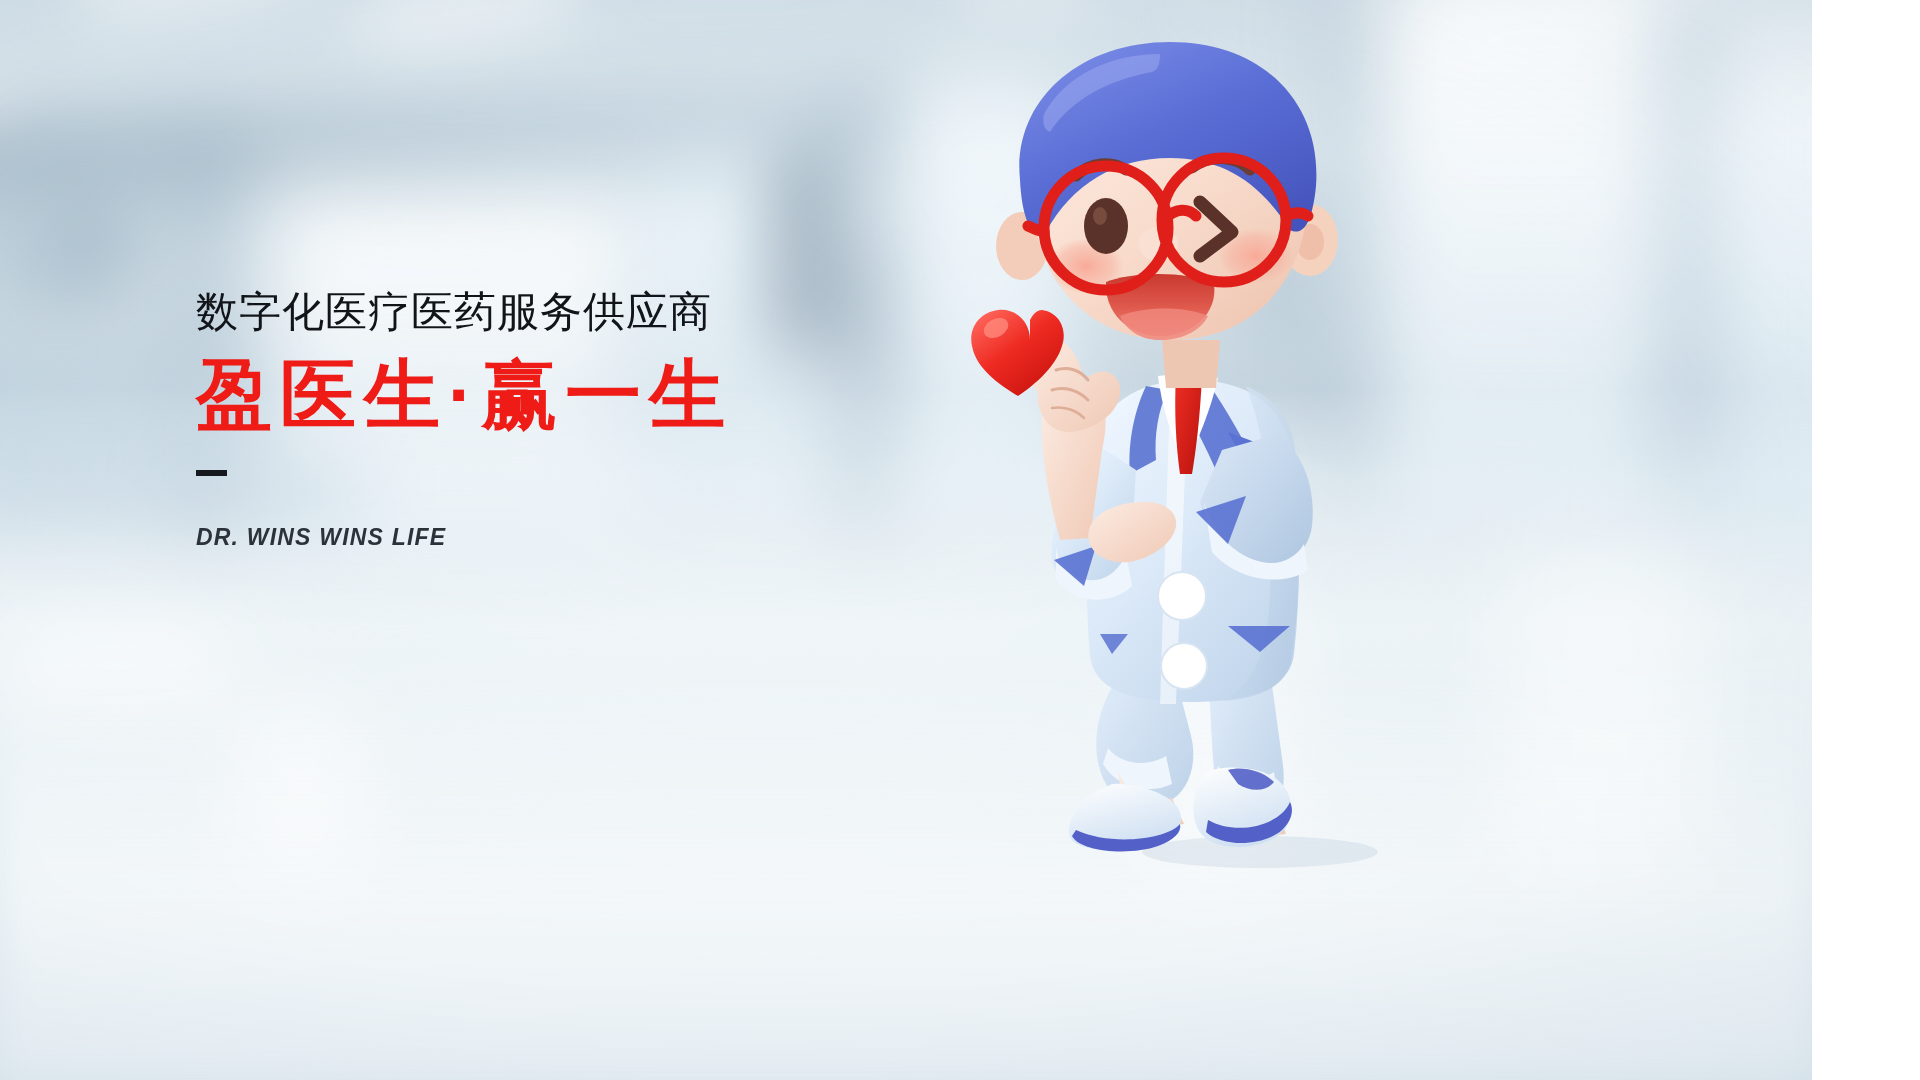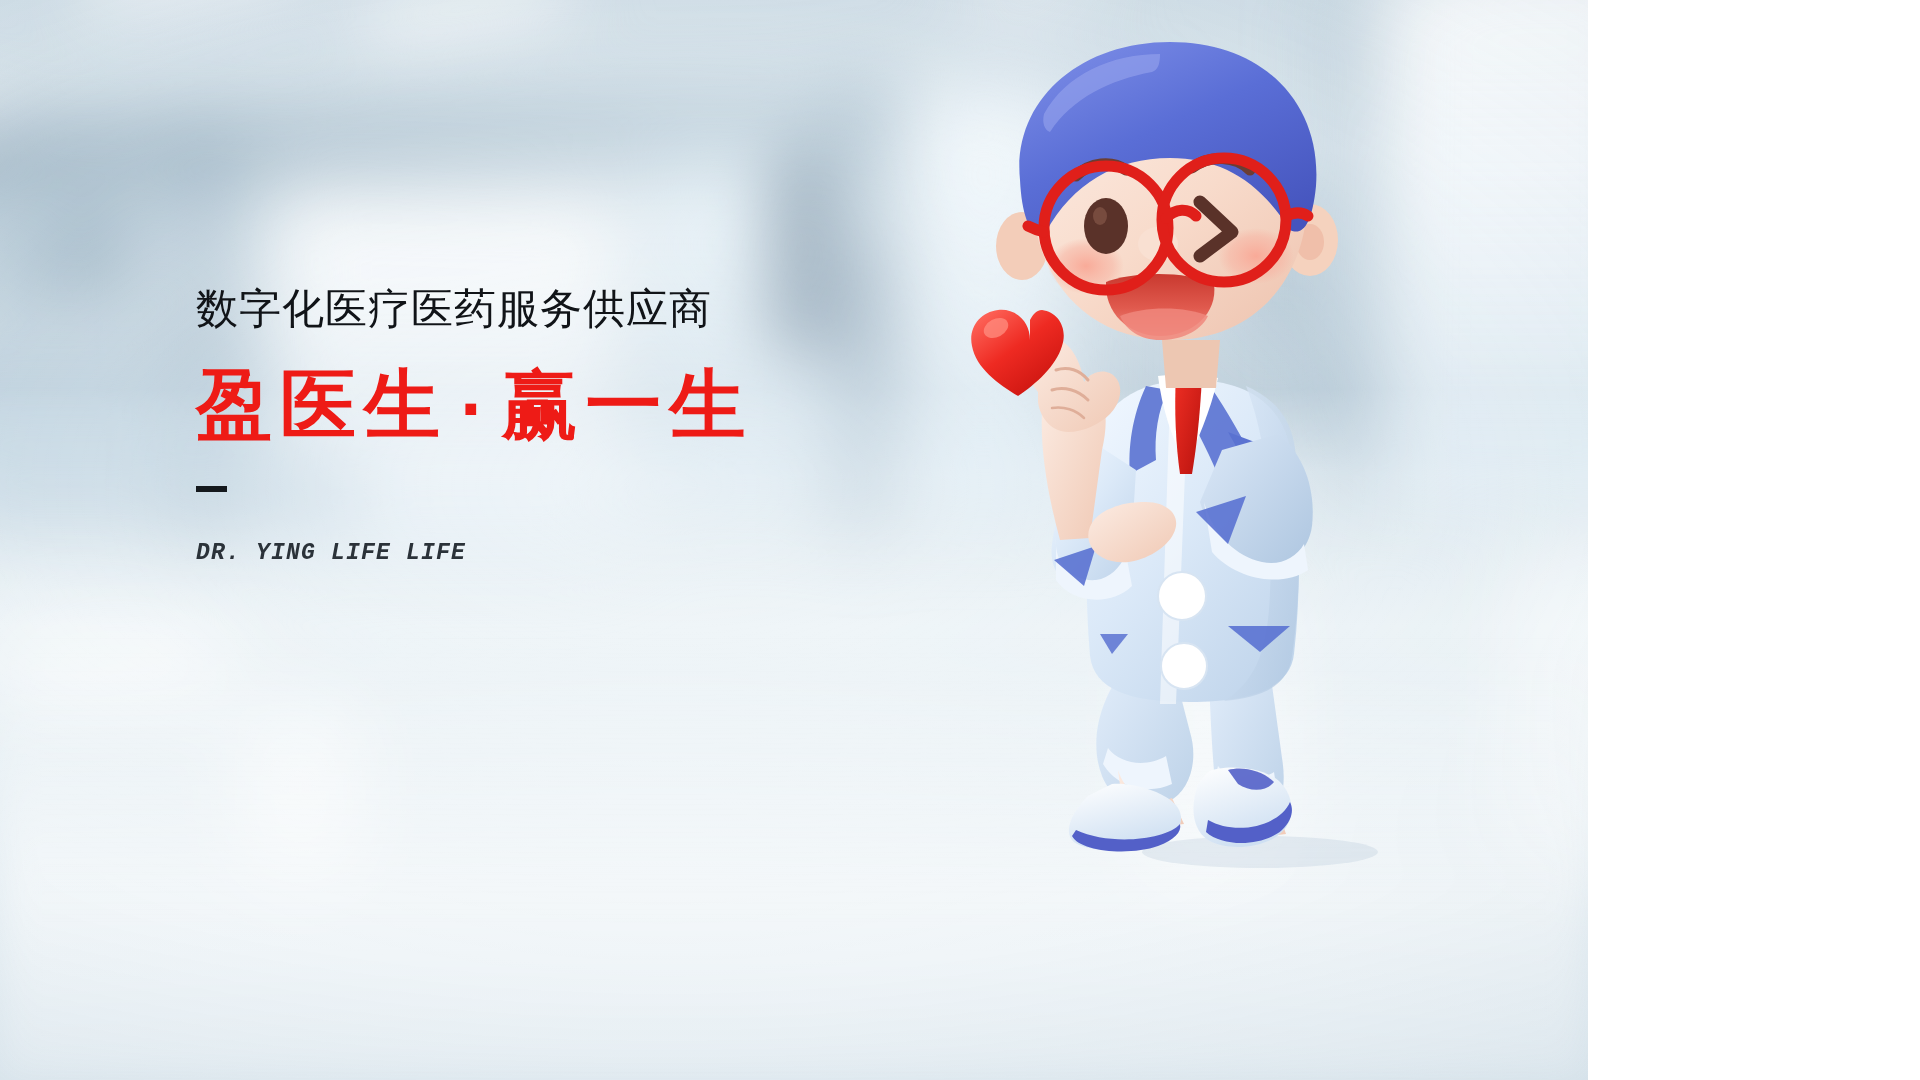--- a/index.html
+++ b/index.html
@@ -2,24 +2,24 @@
 <html><head>
 <meta charset="utf-8">
 <style>
   html, body {
     margin: 0;
     padding: 0;
     background: #ffffff;
   }
   #stage {
     position: relative;
-    width: 1588px;
+    width: 1812px;
     height: 1080px;
     overflow: hidden;
-    font-family: Liberation Mono, monospace;
+    font-family: Liberation Sans, sans-serif;
     background: #dfe9ef;
   }
 
   
   .bg-base {
     position: absolute; inset: 0;
     background:
       linear-gradient(180deg,
         #cfdde6 0%,
         #dbe7ee 14%,
@@ -70,21 +70,21 @@
   }
   .headline {
     font-size: 42px;
     line-height: 1.15;
     color: #111418;
     letter-spacing: 1px;
     font-weight: 400;
     white-space: nowrap;
   }
   .maintitle {
-    margin-top: 34px;
+    margin-top: 18px;
     font-size: 76px;
     line-height: 1.08;
     font-weight: 700;
     color: #ee1b16;
     letter-spacing: 8px;
     white-space: nowrap;
   }
   .divider {
     margin-top: 34px;
     width: 31px;
@@ -175,21 +175,21 @@
   <div class="vign"></div>
 
   <div class="copy">
     <div class="headline">数字化医疗医药服务供应商</div>
 
     <div class="maintitle">盈医生·赢一生</div>
 
     <div class="divider"></div>
 
     <div class="eng">
-      <div>DR. YING LIFE LIFE</div>
+      <div>DR. WINS WINS LIFE</div>
     </div>
   </div>
 
   <div id="character">
     <svg viewBox="0 0 620 830" xmlns="http://www.w3.org/2000/svg">
       <defs>
         <linearGradient id="gCap" x1="0.15" y1="0" x2="0.85" y2="1">
           <stop offset="0%" stop-color="#7b8ce6"></stop>
           <stop offset="45%" stop-color="#5a6ed6"></stop>
           <stop offset="100%" stop-color="#4554bd"></stop>

